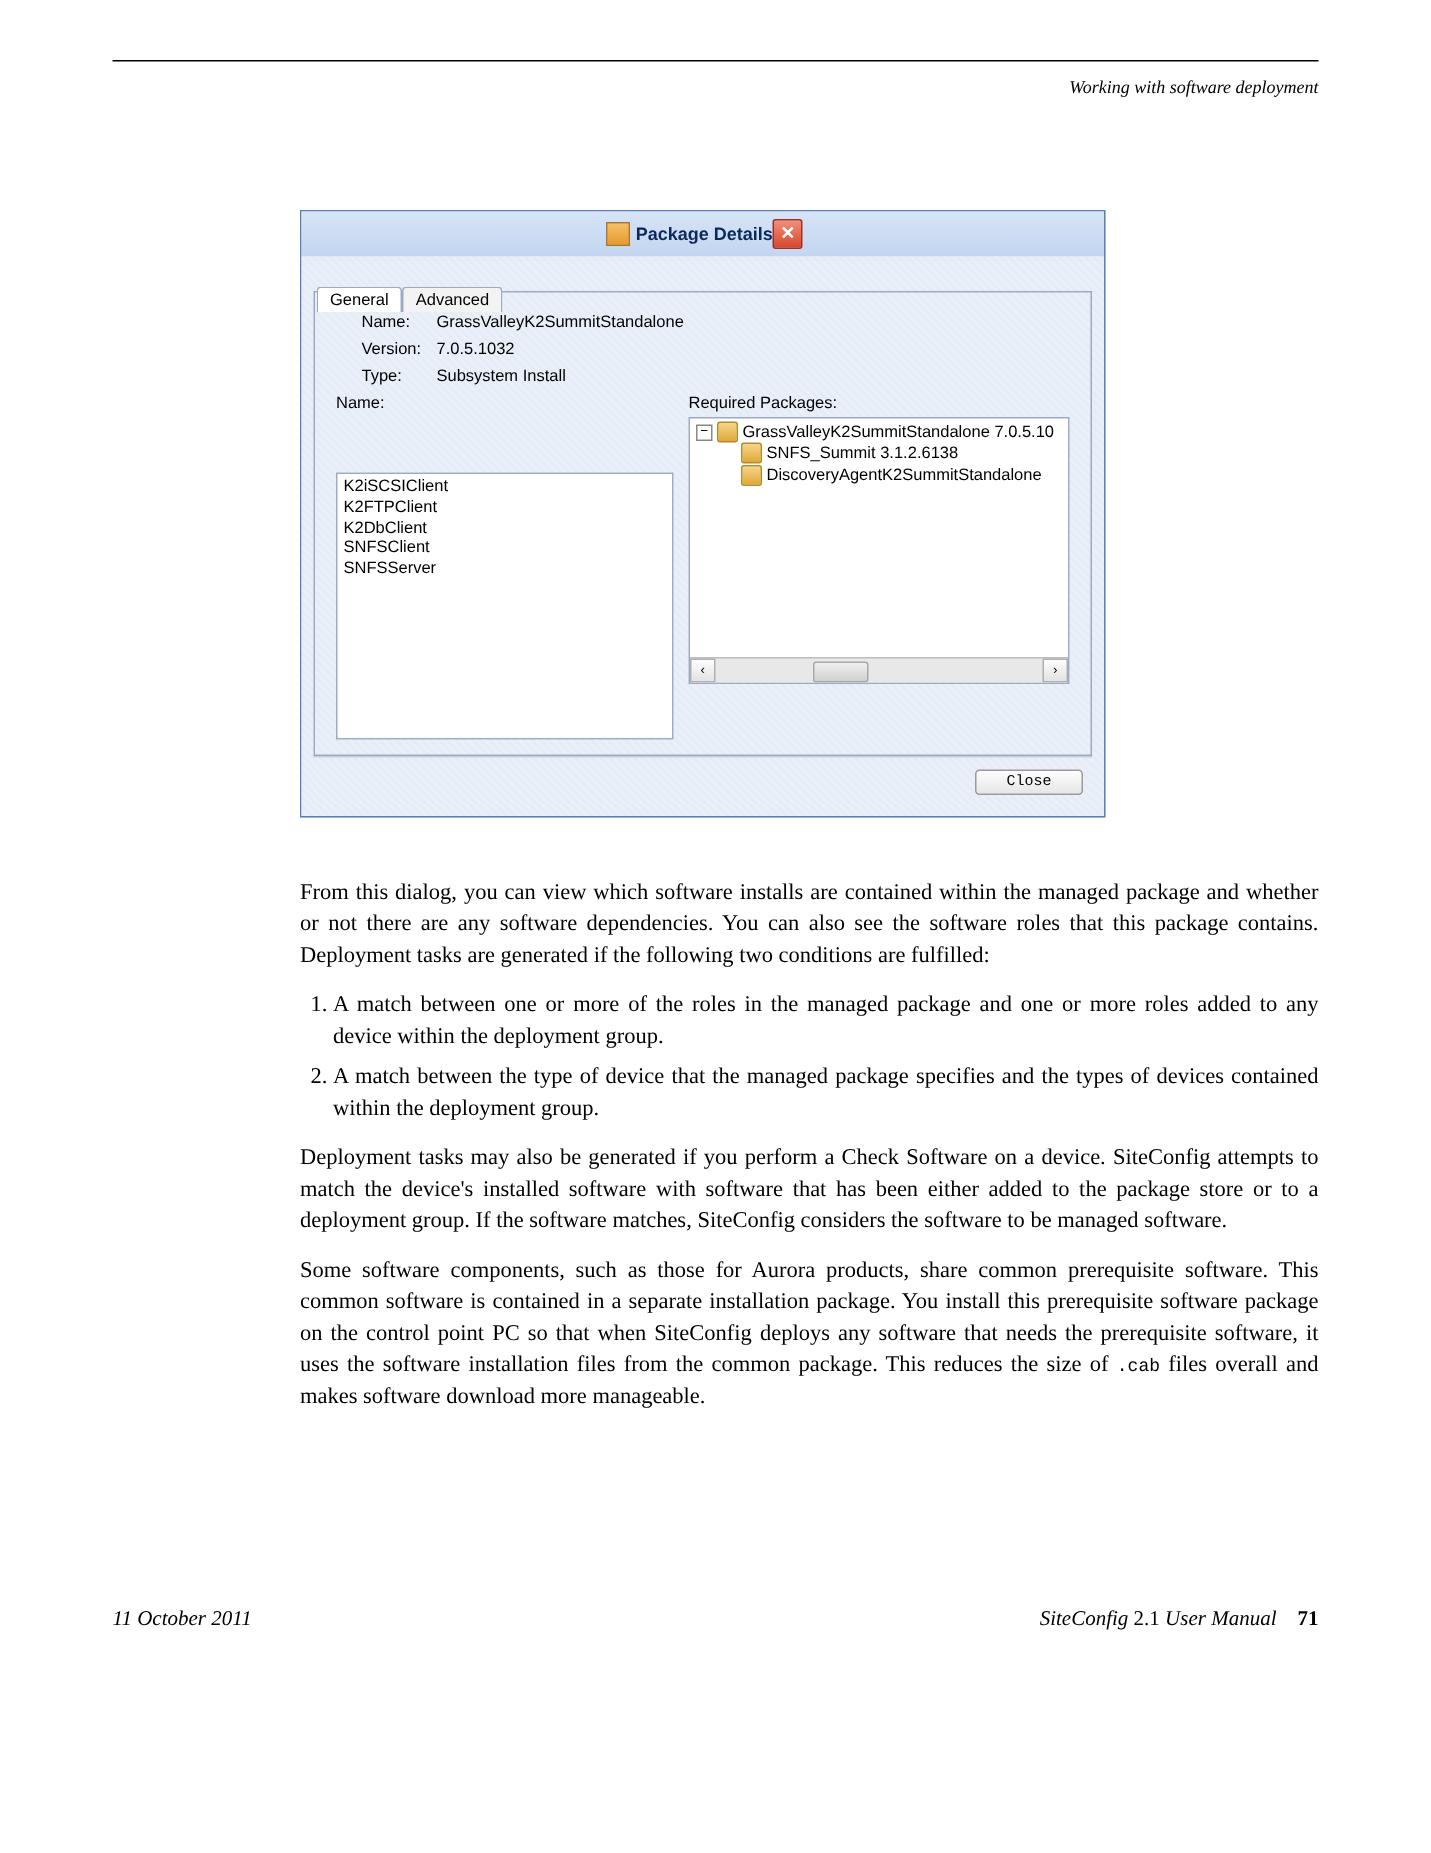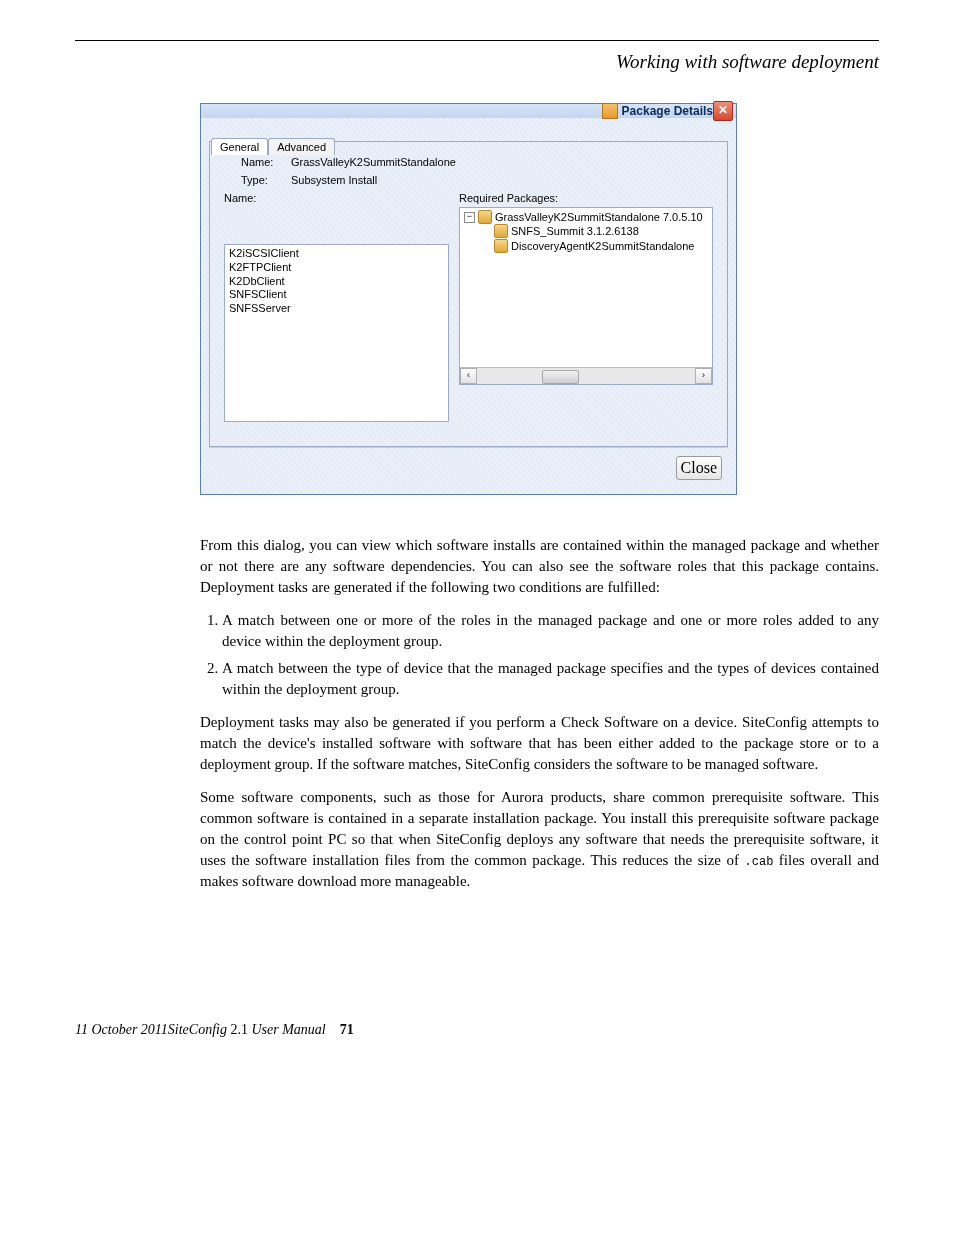--- a/index.html
+++ b/index.html
@@ -14,22 +14,22 @@
     padding: 40px 75px 40px 75px;
     box-sizing: border-box;
   }
   .top-rule {
     border-top: 1px solid #000;
     margin-bottom: 10px;
   }
   .header-title {
     text-align: right;
     font-style: italic;
-    font-size: 19px;
-    margin-bottom: 30px;
+    font-size: 12px;
+    margin-bottom: 74px;
   }
   .intro-text {
     font-size: 15px;
     line-height: 1.35;
     margin-left: 125px;
     margin-bottom: 30px;
   }
   .intro-text b {
     font-family: Arial, Helvetica, sans-serif;
     font-weight: bold;
@@ -42,24 +42,24 @@
   }
   .dialog {
     width: 535px;
     border: 1px solid #5a7db5;
     font-family: Tahoma, Arial, sans-serif;
     font-size: 11px;
     background: #e8eef8;
   }
   .titlebar {
     background: linear-gradient(#d7e4f7, #c3d5f0);
-    height: 14px;
+    height: 30px;
     display: flex;
     align-items: center;
-    justify-content: flex-end;
+    justify-content: center;
     padding: 0 3px 0 5px;
   }
   .titlebar-left {
     display: flex;
     align-items: center;
     gap: 4px;
   }
   .titlebar-icon {
     width: 14px;
     height: 14px;
@@ -220,23 +220,23 @@
   .dialog-footer {
     text-align: right;
     padding: 8px 6px 6px 6px;
     border-top: 1px solid #c6cfde;
     background: repeating-linear-gradient(45deg,#e5ecf6,#e5ecf6 2px,#eaf0f9 2px,#eaf0f9 4px);
   }
   .btn {
     background: linear-gradient(#fdfdfd,#e6e6e6);
     border: 1px solid #9a9a9a;
     border-radius: 3px;
-    padding: 2px 4px;
-    font-family: Liberation Serif, serif;
-    font-size: 16px;
+    padding: 2px 20px;
+    font-family: Liberation Mono, monospace;
+    font-size: 10px;
     cursor: pointer;
   }
   .body-text {
     font-size: 15px;
     line-height: 1.4;
     margin-left: 125px;
     margin-bottom: 12px;
     text-align: justify;
   }
   ol.cond-list {
@@ -250,20 +250,21 @@
   ol.cond-list li {
     margin-bottom: 6px;
     text-align: justify;
   }
   .code {
     font-family: 'Courier New', monospace;
     font-size: 12px;
   }
   .footer {
     display: flex;
+    justify-content: space-between;
     font-size: 14px;
     margin-top: 130px;
     font-style: italic;
   }
   .footer .right {
     font-style: italic;
   }
   .footer .pagenum {
     font-style: normal;
     font-weight: bold;
@@ -295,20 +296,24 @@
       </div>
       <div class="dialog-body">
         <div class="tabs">
           <div class="tab active">General</div>
           <div class="tab">Advanced</div>
         </div>
         <div class="tab-panel">
           <div class="fieldrow">
             <span class="lbl">Name:</span>
             <span>GrassValleyK2SummitStandalone</span>
+          </div>
+          <div class="fieldrow">
+            <span class="lbl">Version:</span>
+            <span>7.0.5.1032</span>
           </div>
           <div class="fieldrow">
             <span class="lbl">Type:</span>
             <span>Subsystem Install</span>
           </div>
           <div class="cols">
             <div class="leftcol">
               <div style="margin-bottom:3px">Name:</div>
               <div class="listbox">
                 <div>K2iSCSIClient</div>

